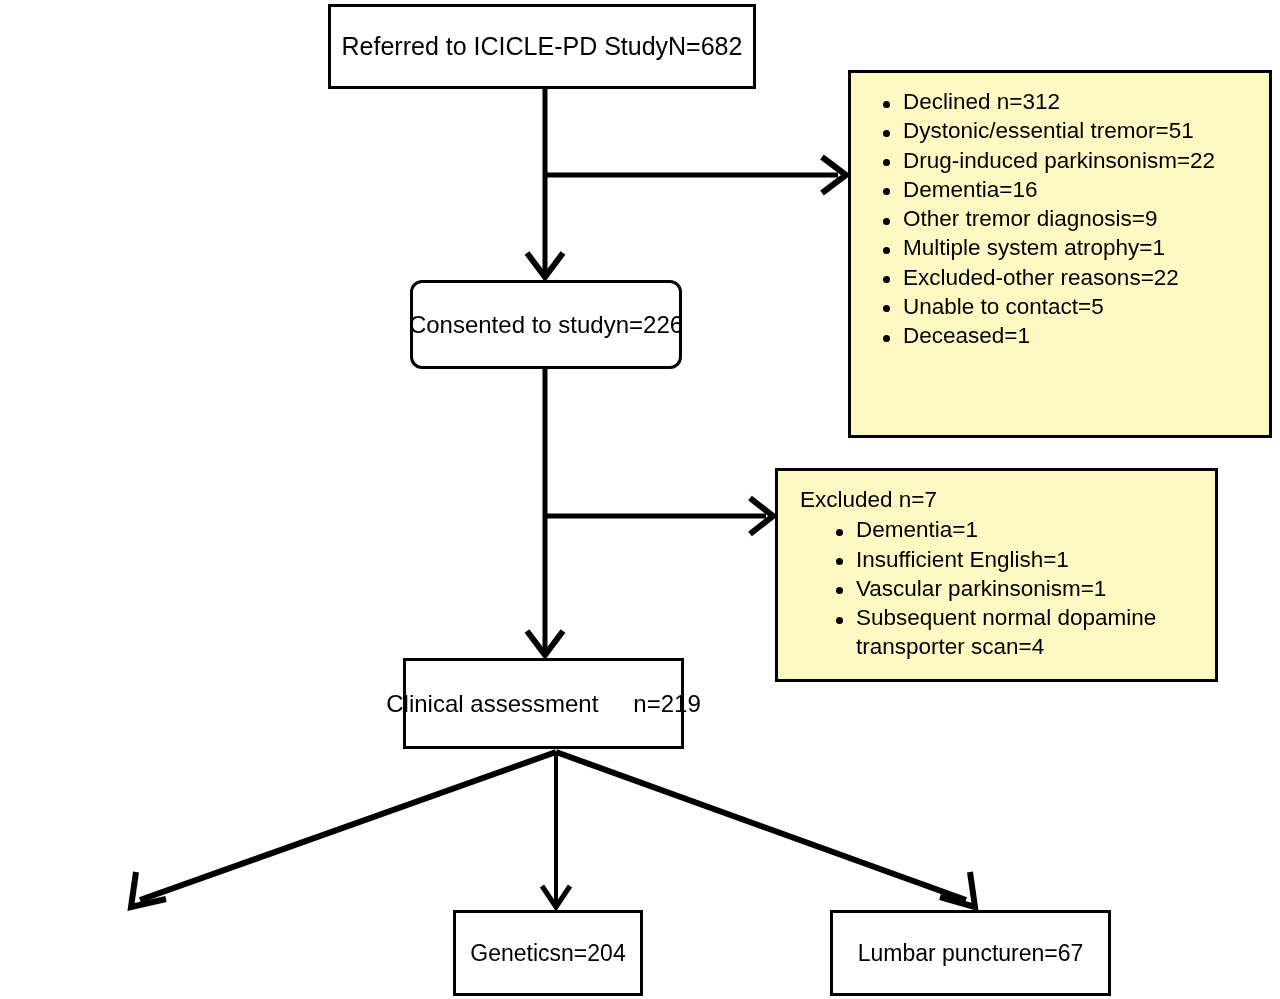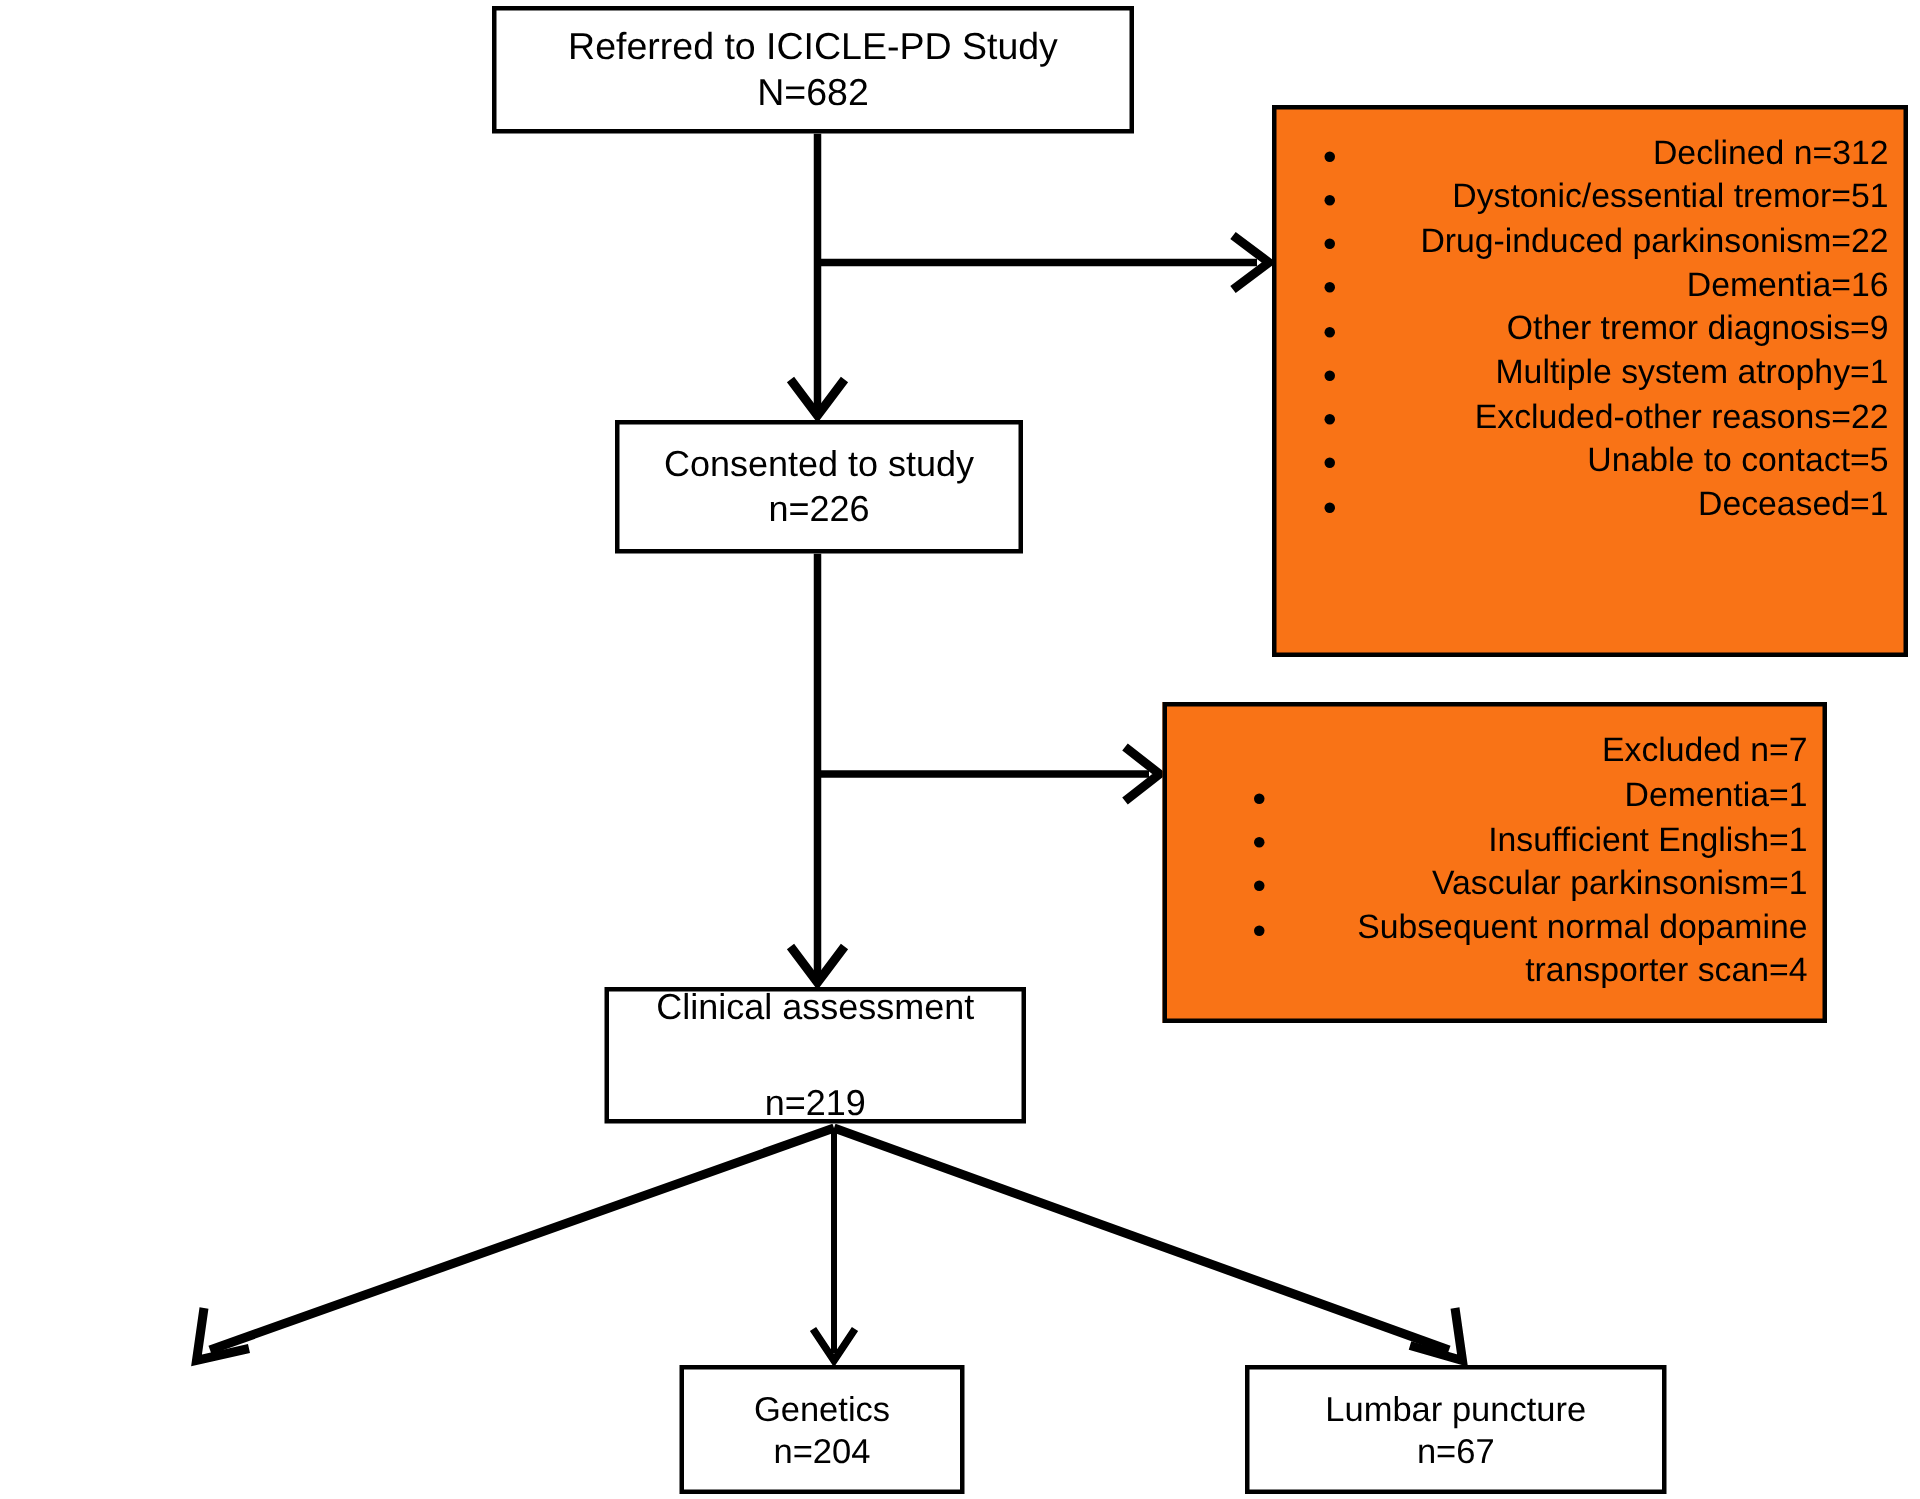--- a/index.html
+++ b/index.html
@@ -25,36 +25,36 @@
     left: 0;
     width: 1280px;
     height: 999px;
   }
   .node-box {
     position: absolute;
     box-sizing: border-box;
     border: 3px solid #000000;
     background: #ffffff;
     display: flex;
-    flex-direction: column;
+    flex-direction: row;
     align-items: center;
     justify-content: center;
     text-align: center;
     line-height: 1.22;
   }
   .node-box .line {
     display: block;
     white-space: nowrap;
   }
   .list-box {
     position: absolute;
     box-sizing: border-box;
     border: 3px solid #000000;
-    background: #f97316;
-    text-align: right;
+    background: #fef9c3;
+    text-align: left;
   }
   ul.bullets {
     list-style: none;
     margin: 0;
     padding: 0;
   }
   ul.bullets > li {
     position: relative;
     padding-left: 26px;
     line-height: 1.30;
@@ -71,20 +71,21 @@
   }
   
   #box-referred {
     left: 328px; top: 4px; width: 428px; height: 85px;
     font-size: 25px;
   }
   
   #box-consented {
     left: 410px; top: 280px; width: 272px; height: 89px;
     font-size: 24px;
+    border-radius: 12px;
   }
   
   #box-clinical {
     left: 403px; top: 658px; width: 281px; height: 91px;
     font-size: 24px;
     gap: 35px;
   }
   
   #box-mri  { left: 5px;   top: 910px; width: 191px; height: 86px; font-size: 23px; }
   #box-gen  { left: 453px; top: 910px; width: 190px; height: 86px; font-size: 23px; }

